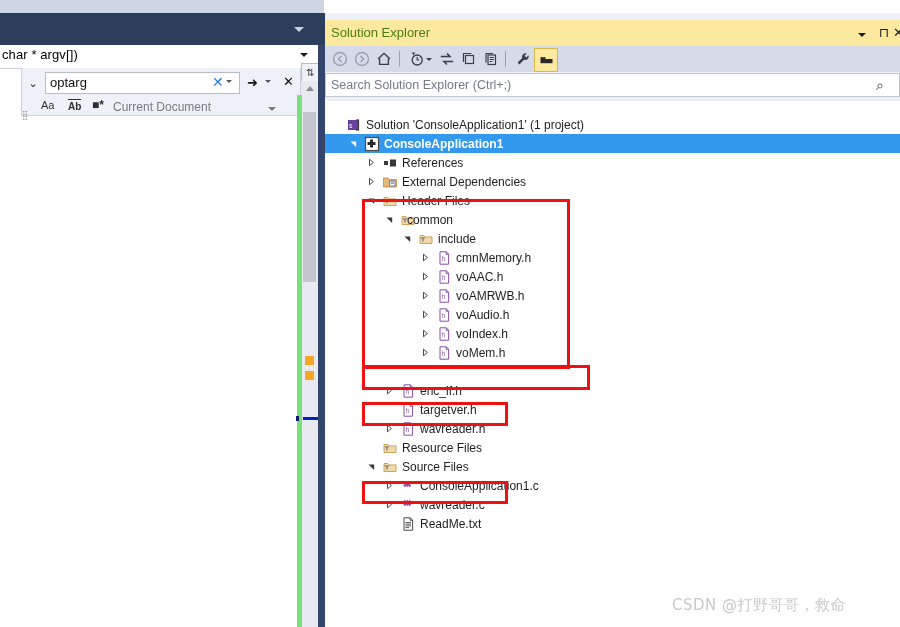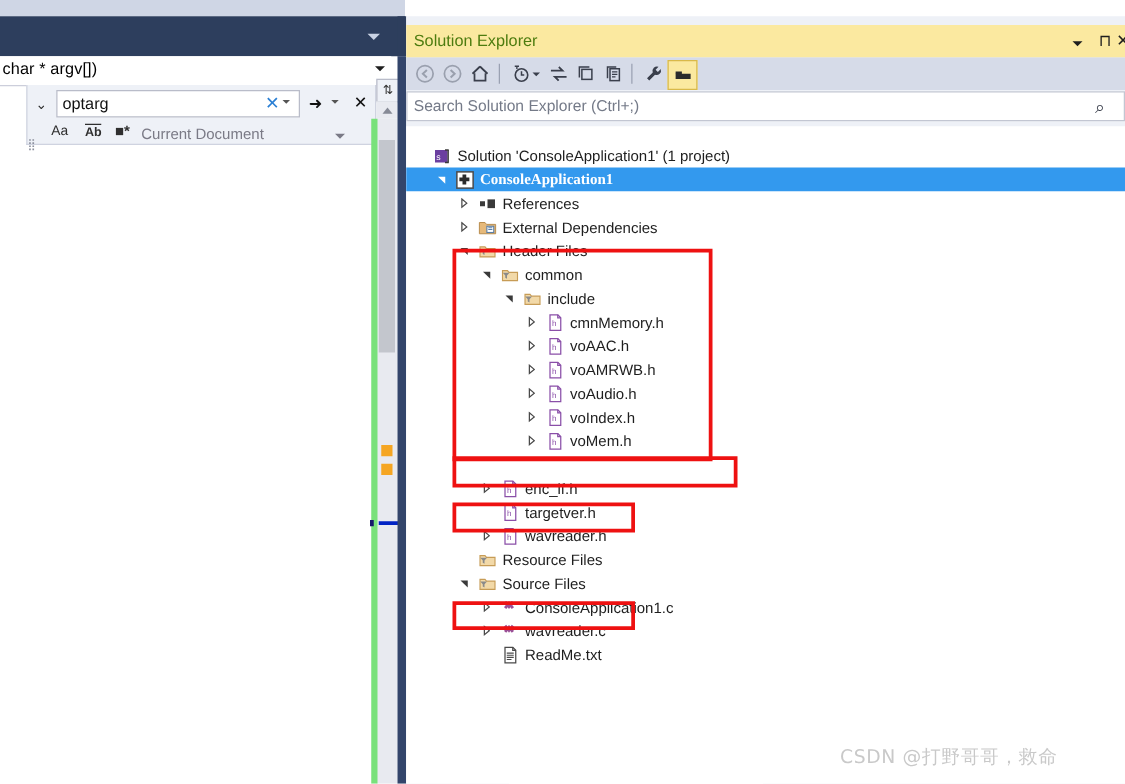--- a/index.html
+++ b/index.html
@@ -215,21 +215,21 @@
         <div class="row" style="top: 14px;">
           <span class="ico" style="left: 21px; top: 2px;"><svg width="16" height="16" viewBox="0 0 16 16">
               <rect x="2" y="3" width="10" height="10" fill="#6b3fa0"></rect>
               <text x="3" y="11" font-size="7" fill="#fff" font-family="sans-serif">s</text>
               <path d="M12.5 3 V13" stroke="#3a3a3a" stroke-width="1.2"></path>
               <path d="M10 13 H13" stroke="#3a3a3a" stroke-width="1.2"></path>
               <path d="M10 3 H13" stroke="#3a3a3a" stroke-width="1.2"></path>
             </svg></span>
           <span class="lbl" style="position: absolute; left: 41px;">Solution 'ConsoleApplication1' (1 project)</span>
         </div>
-        <div class="row sel" style="top: 33px; font-family: Liberation Serif, serif;">
+        <div class="row sel" style="top: 33px;">
           <span class="exp white" style="left: 23px;">
             <svg width="9" height="9" viewBox="0 0 9 9">
               <path d="M1.4 2.4 L7.2 2.4 L7.2 8.0 Z" fill="#ffffff"></path>
             </svg>
           </span>
           <span class="ico" style="left: 39px; top: 2px;"><svg width="16" height="16" viewBox="0 0 16 16">
               <rect x="1.5" y="1.5" width="13" height="13" fill="#fff" stroke="#4a4a4a" stroke-width="1.2"></rect>
               <path d="M6 3.5 h3 v2.5 h2.5 v3 h-2.5 v2.5 h-3 v-2.5 h-2.5 v-3 h2.5 z" fill="#2b2b2b"></path>
             </svg></span>
           <span class="lbl" style="position: absolute; left: 59px;">ConsoleApplication1</span>
@@ -274,21 +274,21 @@
         <div class="row" style="top: 109px;">
           <span class="exp" style="left: 59px;">
             <svg width="9" height="9" viewBox="0 0 9 9">
               <path d="M1.4 2.4 L7.2 2.4 L7.2 8.0 Z" fill="#3a3a3a"></path>
             </svg>
           </span>
           <span class="ico" style="left: 75px; top: 2px;"><svg width="16" height="16" viewBox="0 0 16 16">
               <path d="M2 4.5 H6 l1.2 1.4 H14 V12.5 H2 Z" fill="#f2d9a8" stroke="#c79c56" stroke-width=".9"></path>
               <path d="M2.2 6.2 H7.6 L5.6 8.4 V11 L4.2 10.2 V8.4 Z" fill="#8a8a8a"></path>
             </svg></span>
-          <span class="lbl" style="position: absolute; left: 95px; text-align: center;">common</span>
+          <span class="lbl" style="position: absolute; left: 82px; text-align: center;">common</span>
         </div>
         <div class="row" style="top: 128px;">
           <span class="exp" style="left: 77px;">
             <svg width="9" height="9" viewBox="0 0 9 9">
               <path d="M1.4 2.4 L7.2 2.4 L7.2 8.0 Z" fill="#3a3a3a"></path>
             </svg>
           </span>
           <span class="ico" style="left: 93px; top: 2px;"><svg width="16" height="16" viewBox="0 0 16 16">
               <path d="M2 4.5 H6 l1.2 1.4 H14 V12.5 H2 Z" fill="#f2d9a8" stroke="#c79c56" stroke-width=".9"></path>
               <path d="M2.2 6.2 H7.6 L5.6 8.4 V11 L4.2 10.2 V8.4 Z" fill="#8a8a8a"></path>

